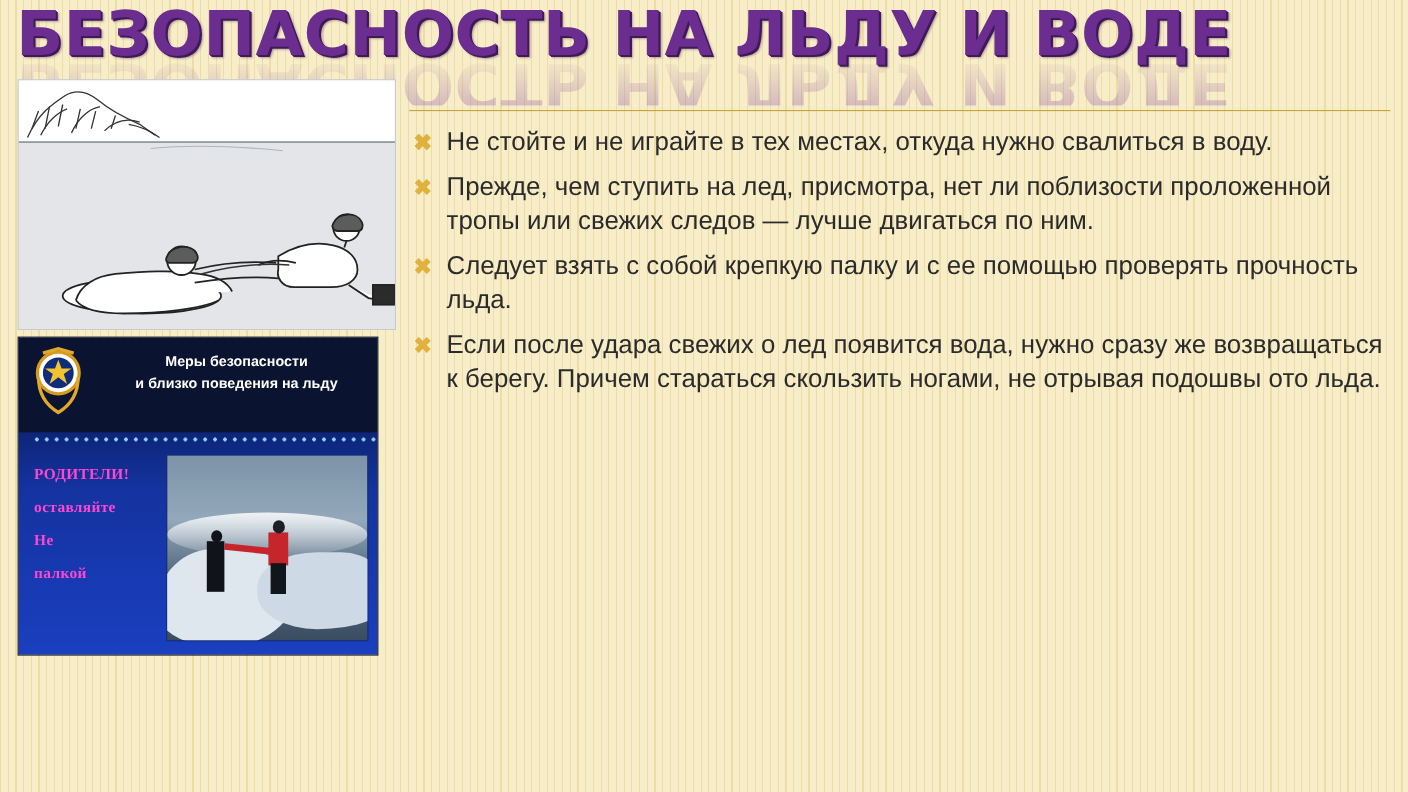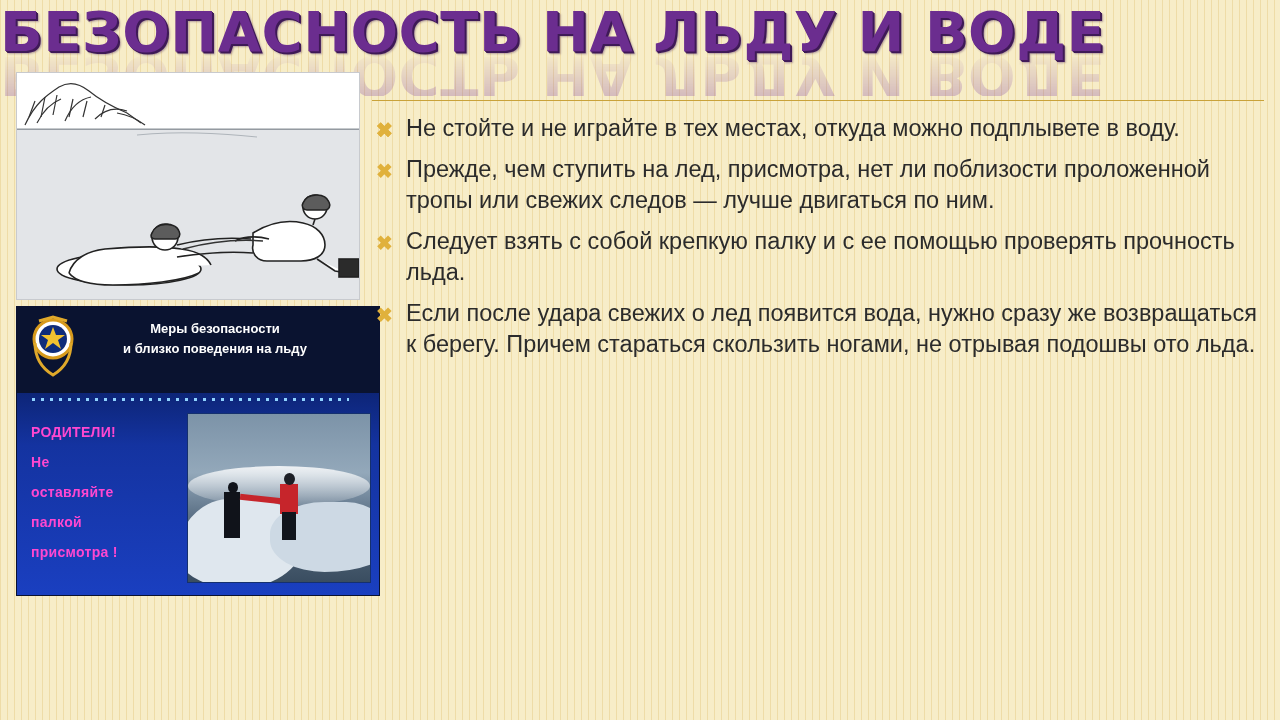--- a/index.html
+++ b/index.html
@@ -23,21 +23,21 @@
     position: relative;
   }
 
   
   .slide-title-wrap {
     position: absolute;
     left: 0;
     top: 0;
     width: 1120px;
     height: 96px;
-    text-align: left;
+    text-align: right;
     overflow: hidden;
   }
   .slide-title {
     font-family: "DejaVu Sans", sans-serif;
     font-weight: bold;
     font-size: 56px;
     line-height: 60px;
     letter-spacing: 0.5px;
     text-transform: uppercase;
     color: #6b2d8f;
@@ -90,21 +90,21 @@
     background: #e3e5e8;
   }
   .img-rescue .hline {
     position: absolute; left: 0; top: 56px; width: 100%; height: 1px;
     background: #9aa0a6;
   }
   .img-rescue svg { position: absolute; left: 0; top: 0; }
 
   
   .img-poster {
-    width: 364px;
+    width: 328px;
     height: 290px;
     margin-top: 6px;
     background: linear-gradient(180deg, #06164a 0%, #0a1f66 22%, #1433a0 48%, #1a3fc0 100%);
     position: relative;
     overflow: hidden;
     border: 1px solid #0a1230;
   }
   .poster-top {
     position: absolute; left: 0; top: 0; width: 100%; height: 86px;
     background: #0a1330;
@@ -129,20 +129,21 @@
   }
   .poster-parents {
     position: absolute;
     left: 14px; top: 110px;
     width: 130px;
     color: #ff47d0;
     font-weight: bold;
     font-size: 14px;
     line-height: 30px;
     letter-spacing: 0.3px;
+    font-family: Liberation Serif, serif;
   }
   .poster-parents .ln { display: block; white-space: nowrap; }
   .poster-photo {
     position: absolute;
     right: 8px; top: 106px;
     width: 184px; height: 170px;
     background: linear-gradient(180deg, #7c93a8 0%, #93a8ba 35%, #5d7287 60%, #3a4d60 100%);
     overflow: hidden;
     border: 1px solid #15306e;
   }
@@ -287,24 +288,23 @@
 
     <div class="poster-heading">
       <div>Меры безопасности</div>
       <div>и близко поведения на льду</div>
     </div>
 
     <div class="poster-dots"></div>
 
     <div class="poster-parents">
       <span class="ln">РОДИТЕЛИ!</span>
+      <span class="ln">оставляйте</span>
       <span class="ln">Не</span>
-      <span class="ln">оставляйте</span>
       <span class="ln"> палкой</span>
-      <span class="ln">присмотра !</span>
     </div>
 
     <div class="poster-photo">
       <div class="wave"></div>
       <div class="ice"></div>
       <div class="ice2"></div>
       <div class="p1"></div>
       <div class="p1head"></div>
       <div class="arm"></div>
       <div class="p2"></div>
@@ -318,21 +318,21 @@
   <div class="content-rule"></div>
   <ul class="bullets">
     <li>
       <span class="bullet-mark">✖</span>
     </li>
     <li>
       <span class="bullet-mark">✖</span>
     </li>
     <li>
       <span class="bullet-mark">✖</span>
-      <span>Не стойте и не играйте в тех местах, откуда можно подплывете в воду.</span>
+      <span>Не стойте и не играйте в тех местах, откуда нужно свалиться в воду.</span>
     </li>
     <li>
       <span class="bullet-mark">✖</span>
       <span>Прежде, чем ступить на лед, присмотра, нет ли поблизости проложенной тропы или свежих следов — лучше двигаться по ним.</span>
     </li>
     <li>
       <span class="bullet-mark">✖</span>
       <span>Следует взять с собой крепкую палку и с ее помощью проверять прочность льда.</span>
     </li>
     <li>

